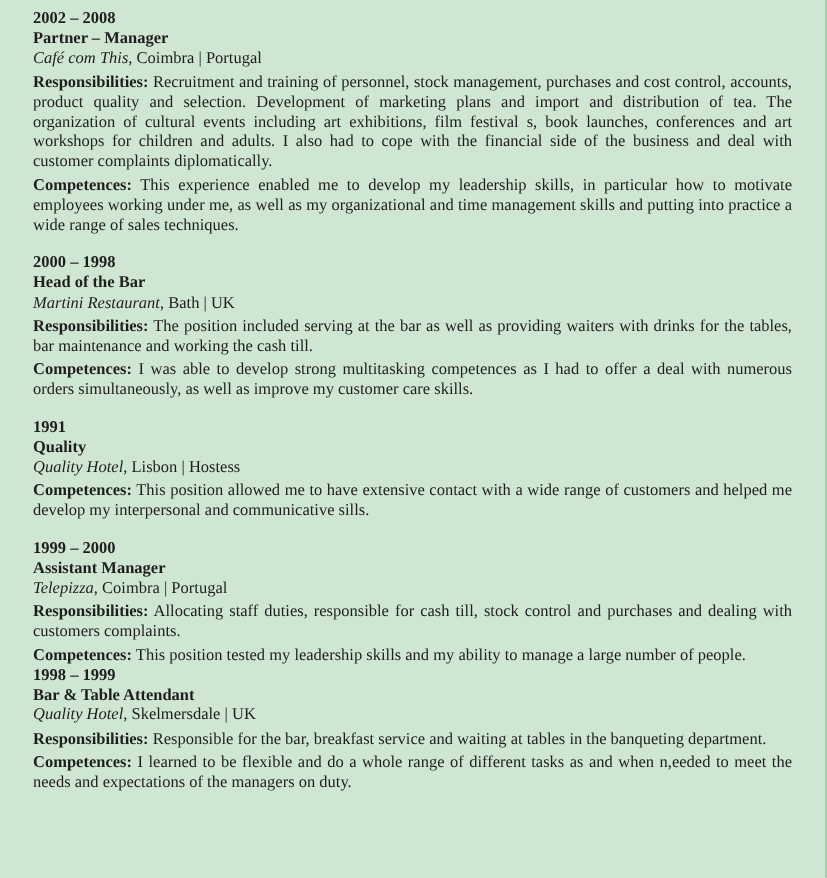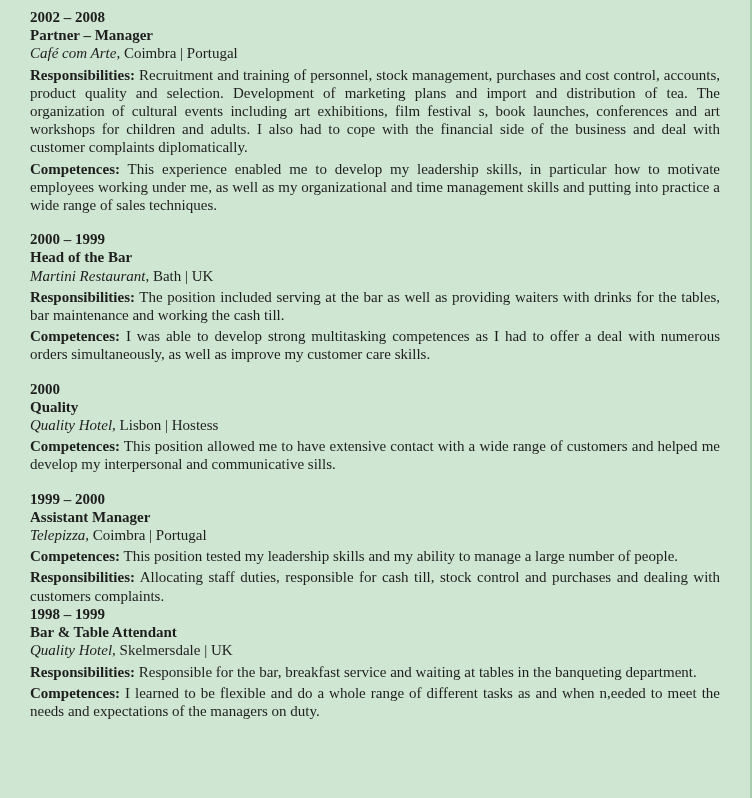--- a/index.html
+++ b/index.html
@@ -50,46 +50,46 @@
   }
 </style>
 </head>
 <body>
 
 <div class="page">
 
   <section class="entry">
     <p class="date">2002 – 2008</p>
     <p class="title">Partner – Manager</p>
-    <p class="company-line"><span class="company">Café com Arte</span><span>, Coimbra | Portugal</span></p>
+    <p class="company-line"><span class="company">Café com This</span><span>, Coimbra | Portugal</span></p>
     <p class="para"><span class="label">Responsibilities:</span><span> Recruitment and training of personnel, stock management, purchases and cost control, accounts, product quality and selection. Development of marketing plans and import and distribution of tea. The organization of cultural events including art exhibitions, film festival s, book launches, conferences and art workshops for children and adults. I also had to cope with the financial side of the business and deal with customer complaints diplomatically.</span></p>
     <p class="para"><span class="label">Competences:</span><span> This experience enabled me to develop my leadership skills, in particular how to motivate employees working under me, as well as my organizational and time management skills and putting into practice a wide range of sales techniques.</span></p>
   </section>
 
   <section class="entry">
-    <p class="date">2000 – 1999</p>
+    <p class="date">2000 – 1998</p>
     <p class="title">Head of the Bar</p>
     <p class="company-line"><span class="company">Martini Restaurant</span><span>, Bath | UK</span></p>
     <p class="para"><span class="label">Responsibilities:</span><span> The position included serving at the bar as well as providing waiters with drinks for the tables, bar maintenance and working the cash till.</span></p>
     <p class="para"><span class="label">Competences:</span><span> I was able to develop strong multitasking competences as I had to offer a deal with numerous orders simultaneously, as well as improve my customer care skills.</span></p>
   </section>
 
   <section class="entry">
-    <p class="date">2000</p>
+    <p class="date">1991</p>
     <p class="title">Quality</p>
     <p class="company-line"><span class="company">Quality Hotel</span><span>, Lisbon | Hostess</span></p>
     <p class="para"><span class="label">Competences:</span><span> This position allowed me to have extensive contact with a wide range of customers and helped me develop my interpersonal and communicative sills.</span></p>
   </section>
 
   <section class="entry">
     <p class="date">1999 – 2000</p>
     <p class="title">Assistant Manager</p>
     <p class="company-line"><span class="company">Telepizza</span><span>, Coimbra | Portugal</span></p>
+    <p class="para"><span class="label">Responsibilities:</span><span> Allocating staff duties, responsible for cash till, stock control and purchases and dealing with customers complaints.</span></p>
     <p class="para"><span class="label">Competences:</span><span> This position tested my leadership skills and my ability to manage a large number of people.</span></p>
-    <p class="para"><span class="label">Responsibilities:</span><span> Allocating staff duties, responsible for cash till, stock control and purchases and dealing with customers complaints.</span></p>
   </section>
 
   <section class="entry tight">
     <p class="date">1998 – 1999</p>
     <p class="title">Bar &amp; Table Attendant</p>
     <p class="company-line"><span class="company">Quality Hotel</span><span>, Skelmersdale | UK</span></p>
     <p class="para"><span class="label">Responsibilities:</span><span> Responsible for the bar, breakfast service and waiting at tables in the banqueting department.</span></p>
     <p class="para"><span class="label">Competences:</span><span> I learned to be flexible and do a whole range of different tasks as and when n,eeded to meet the needs and expectations of the managers on duty.</span></p>
   </section>
 

